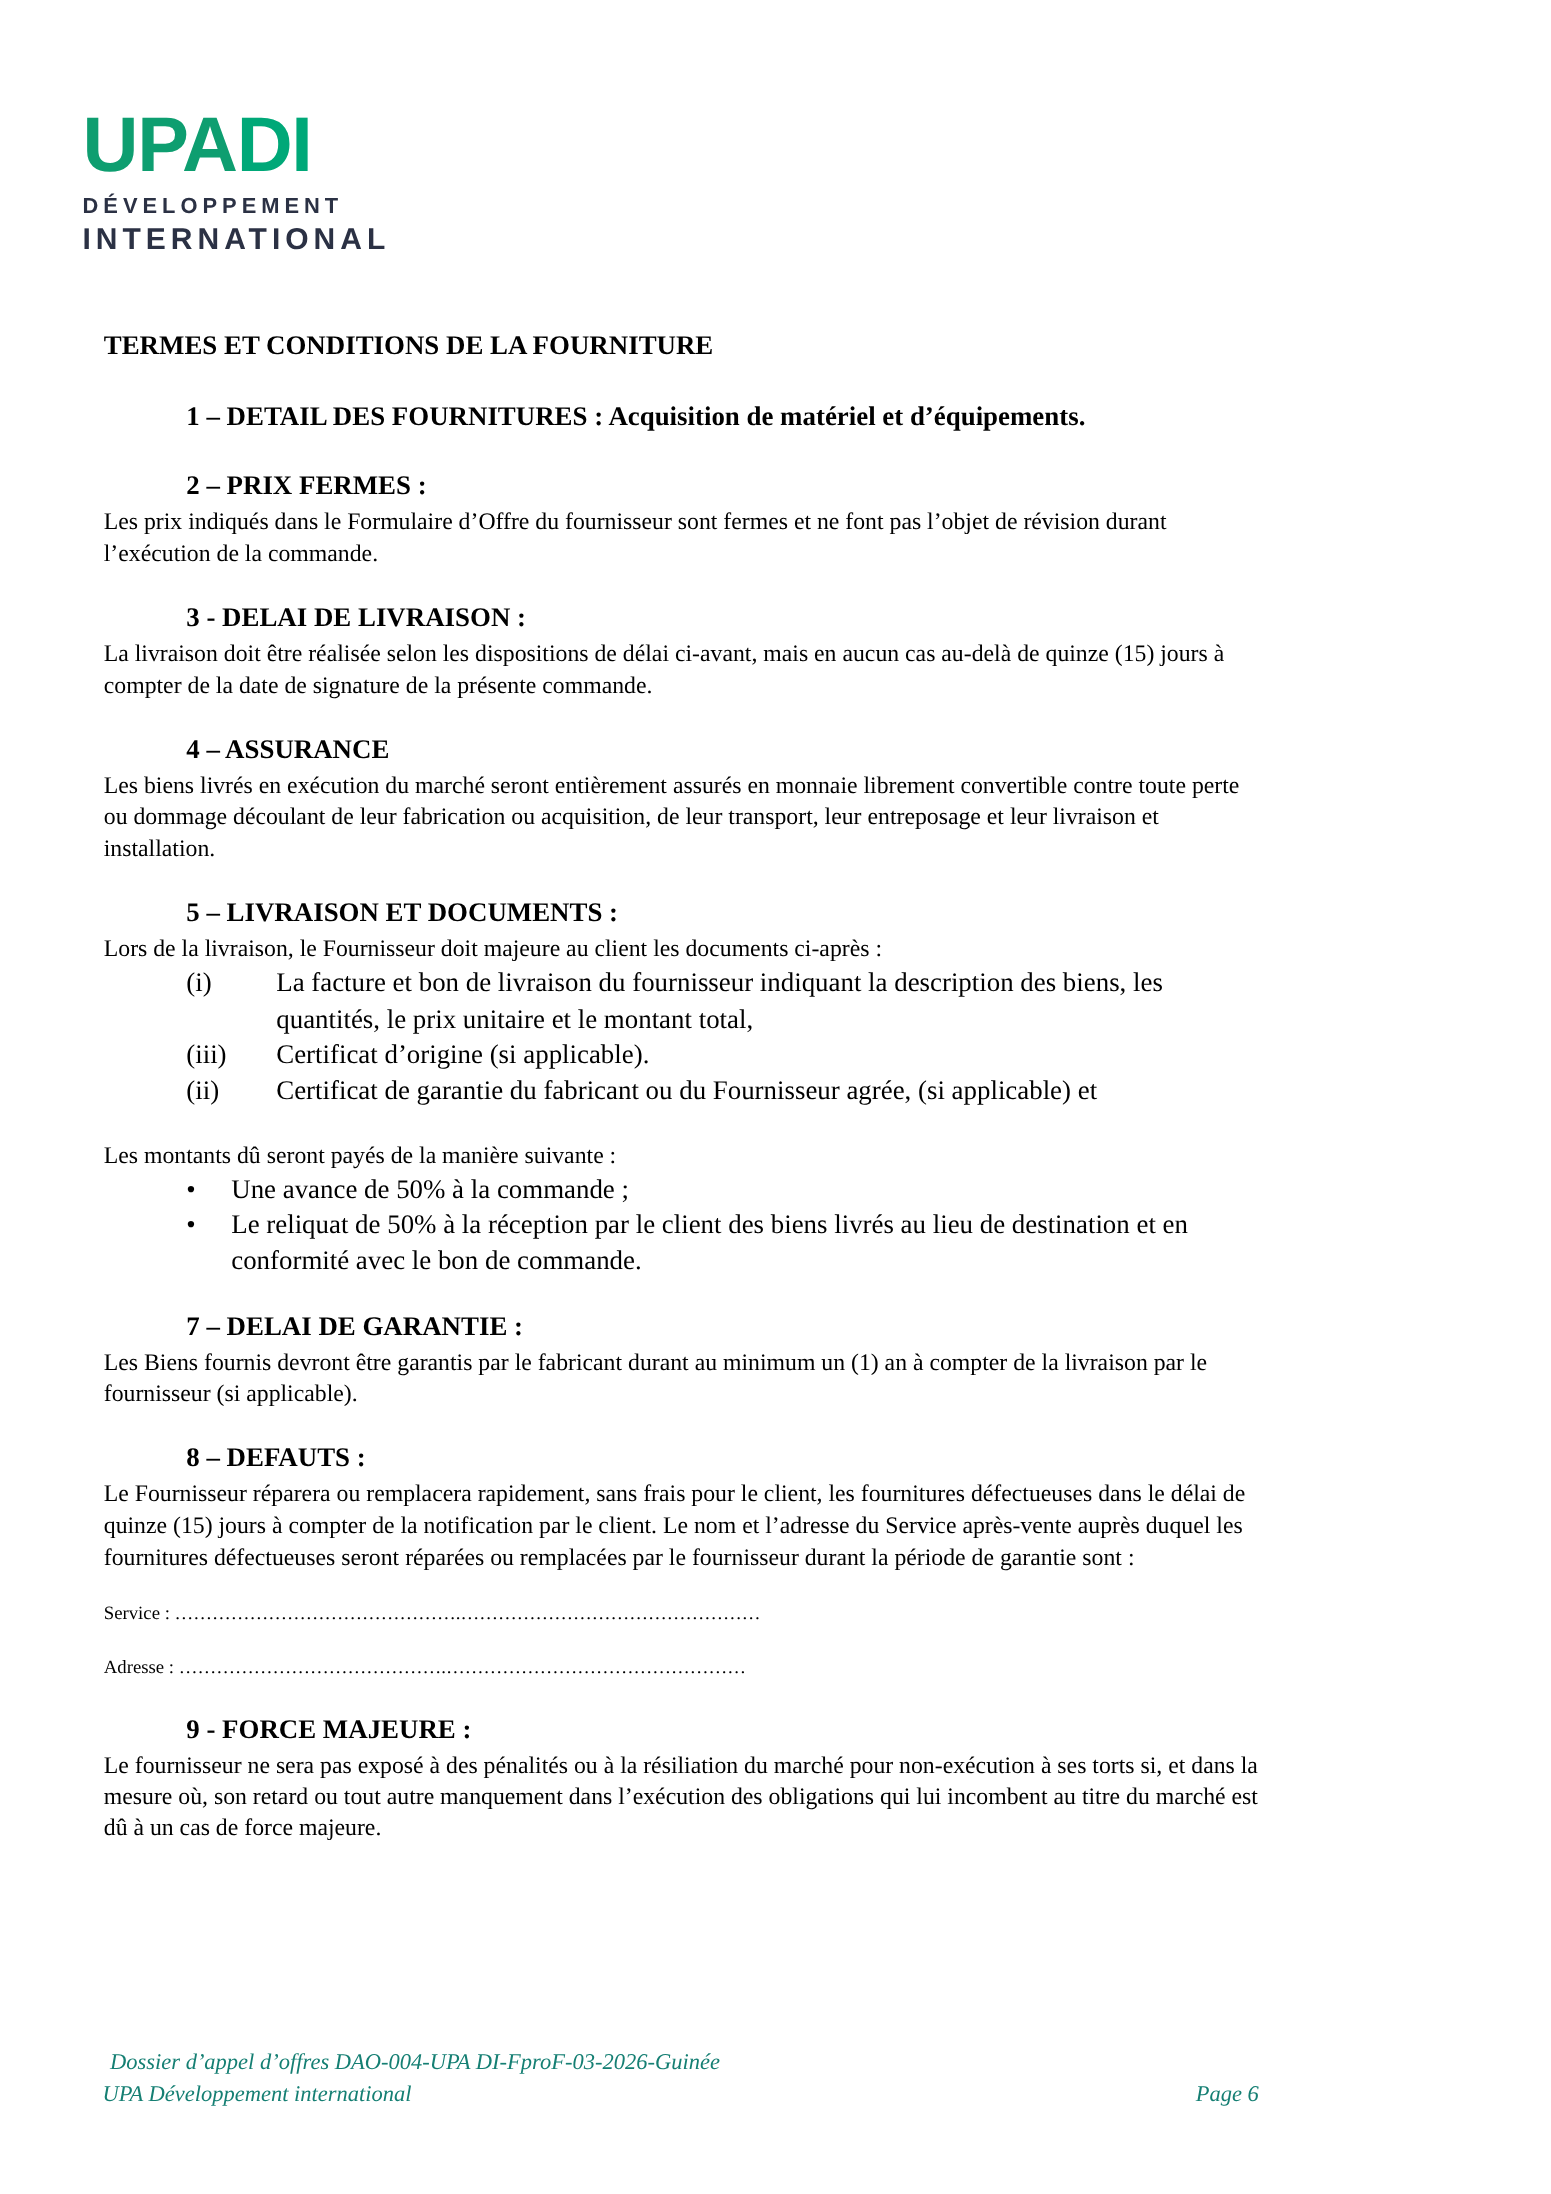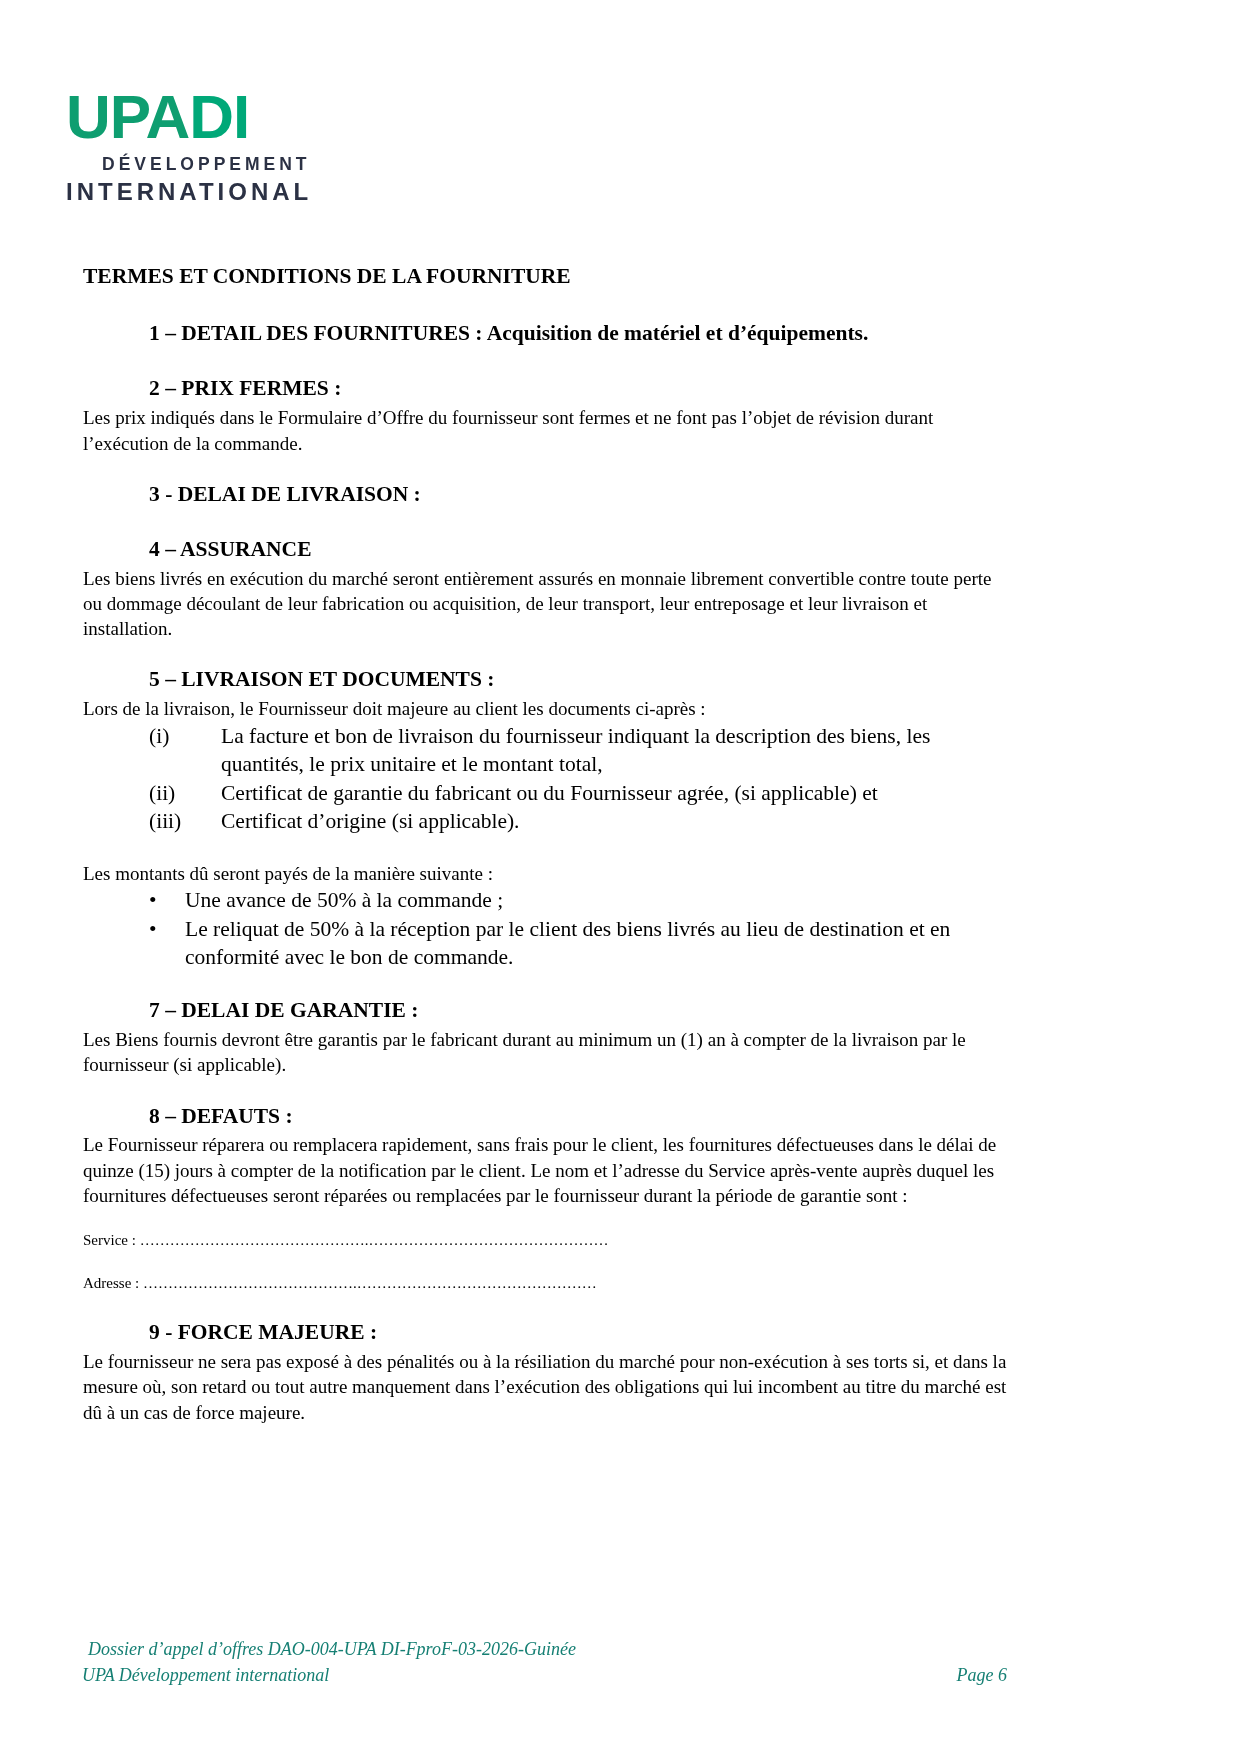--- a/index.html
+++ b/index.html
@@ -37,21 +37,20 @@
   .logo-wordmark .upa { color: #0E9E70; }
   .logo-wordmark .di  { color: #00A878; }
   .logo-sub {
     font-family: "Liberation Sans", "DejaVu Sans", sans-serif;
     font-weight: 700;
     font-size: 17.5px;
     letter-spacing: 4.0px;
     color: #2B3144;
     margin-top: 7px;
     white-space: nowrap;
-    margin-left: 36px;
   }
   .logo-sub2 {
     font-family: "Liberation Sans", "DejaVu Sans", sans-serif;
     font-weight: 700;
     font-size: 24px;
     letter-spacing: 4.0px;
     color: #2B3144;
     margin-top: 3px;
     white-space: nowrap;
   }
@@ -171,44 +170,45 @@
     <div class="gap"></div>
 
     <div class="section">
       <p class="sec-head">2 – PRIX FERMES :</p>
       <p class="para">Les prix indiqués dans le Formulaire d’Offre du fournisseur sont fermes et ne font pas l’objet de révision durant l’exécution de la commande.</p>
     </div>
     <div class="gap"></div>
 
     <div class="section">
       <p class="sec-head">3 - DELAI DE LIVRAISON :</p>
+      <p class="para">La livraison doit être réalisée selon les dispositions de délai ci-avant, mais en aucun cas au-delà de quinze (15) jours à compter de la date de signature de la présente commande.</p>
     </div>
     <div class="gap"></div>
 
     <div class="section">
       <p class="sec-head">4 – ASSURANCE</p>
       <p class="para">Les biens livrés en exécution du marché seront entièrement assurés en monnaie librement convertible contre toute perte ou dommage découlant de leur fabrication ou acquisition, de leur transport, leur entreposage et leur livraison et installation.</p>
     </div>
     <div class="gap"></div>
 
     <div class="section">
       <p class="sec-head">5 – LIVRAISON ET DOCUMENTS :</p>
       <p class="para">Lors de la livraison, le Fournisseur doit majeure au client les documents ci-après :</p>
       <div class="roman-list">
         <div class="roman-item">
           <span class="roman-marker">(i)</span>
           <span class="roman-text">La facture et bon de livraison du fournisseur indiquant la description des biens, les quantités, le prix unitaire et le montant total,</span>
         </div>
         <div class="roman-item">
+          <span class="roman-marker">(iii)</span>
+          <span class="roman-text">Certificat d’origine (si applicable).</span>
+        </div>
+        <div class="roman-item">
           <span class="roman-marker">(ii)</span>
           <span class="roman-text">Certificat de garantie du fabricant ou du Fournisseur agrée, (si applicable) et</span>
-        </div>
-        <div class="roman-item">
-          <span class="roman-marker">(iii)</span>
-          <span class="roman-text">Certificat d’origine (si applicable).</span>
         </div>
       </div>
     </div>
     <div class="gap"></div>
 
     <div class="section">
       <p class="para">Les montants dû seront payés de la manière suivante :</p>
       <div class="bullet-list">
         <div class="bullet-item">
           <span class="bullet-marker">•</span>

